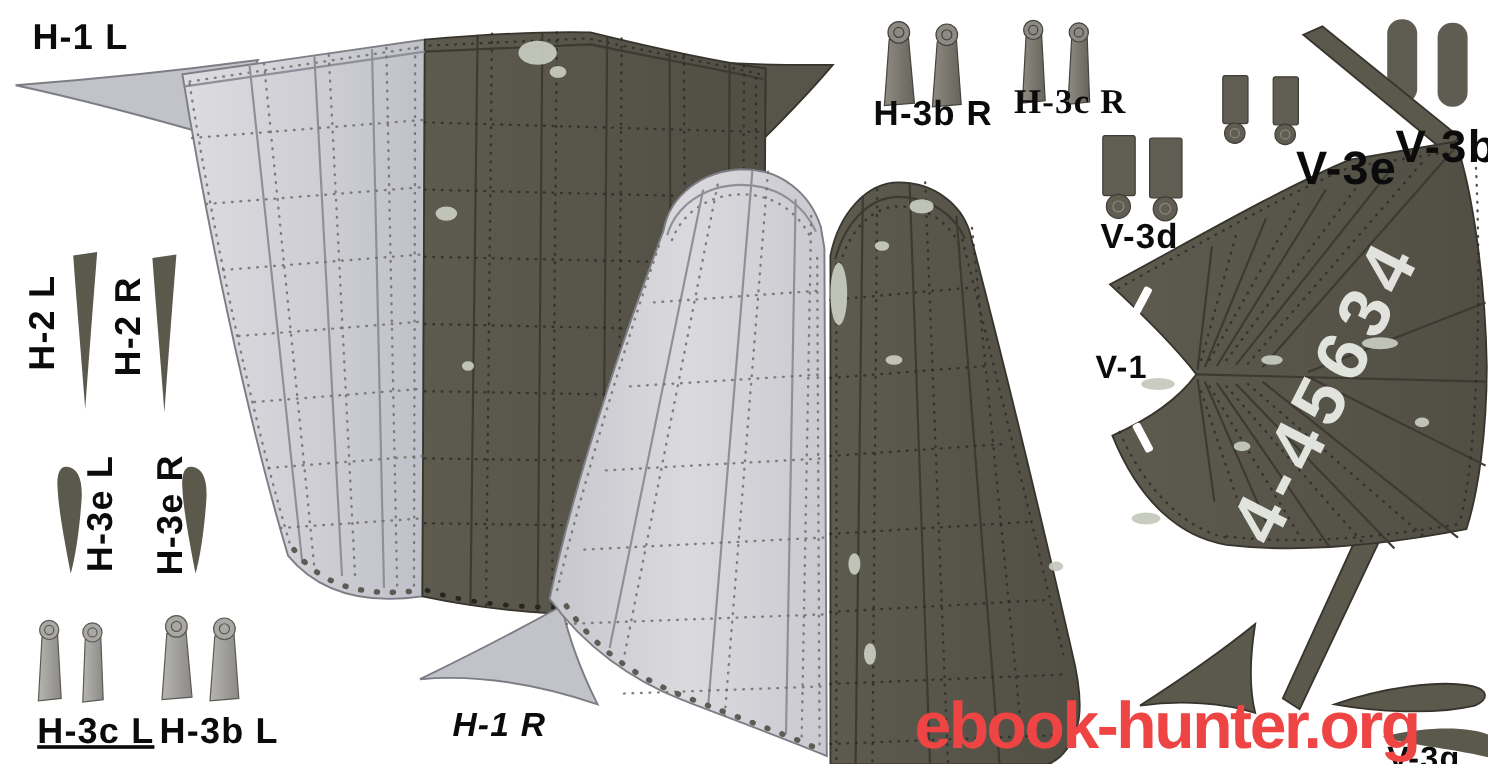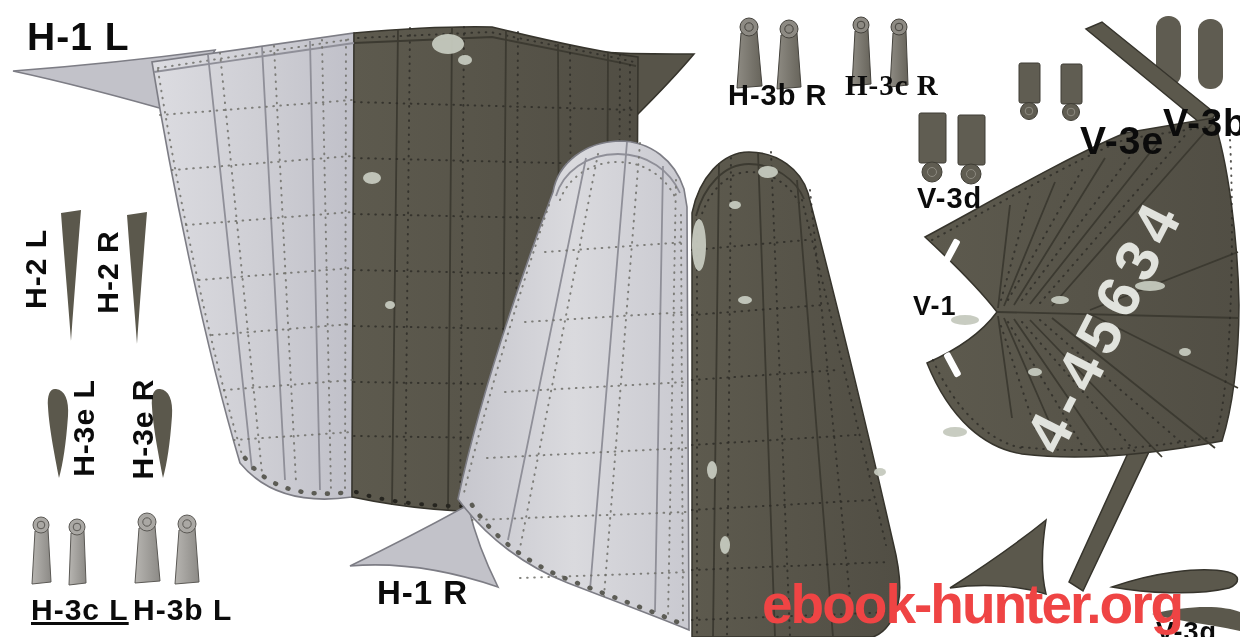--- a/index.html
+++ b/index.html
@@ -215,22 +215,22 @@
 
   <g fill="#5b584c">
     <path class="outD" d="M 1046 520 C 1014 546 978 570 950 588 C 985 583 1020 586 1046 594 C 1040 570 1042 545 1046 520 Z"></path>
     <path class="outD" d="M 1112 587 C 1152 573 1200 566 1228 572 C 1240 575 1241 583 1229 588 C 1195 596 1145 593 1112 587 Z"></path>
     <path d="M 1152 614 C 1192 604 1226 606 1240 612 L 1240 631 C 1205 623 1174 621 1152 614 Z"></path>
   </g>
 </svg>
 
   <div id="stencil">4-45634</div>
 
-  <div class="plabel" style="left:27px;top:17px;font-size:39px;">H-1 L</div>
-  <div class="plabel" style="left:377px;top:576px;font-size:33px;">H-1 R</div>
+  <div class="plabel" style="left:27px;top:17px;font-size:30px;">H-1 L</div>
+  <div class="plabel" style="left:377px;top:590px;font-size:28px;font-style:italic;">H-1 R</div>
 
   <div class="plabel vlabel" style="left:36px;top:269px;">H-2 L</div>
   <div class="plabel vlabel" style="left:108px;top:272px;">H-2 R</div>
   <div class="plabel vlabel" style="left:84px;top:428px;">H-3e L</div>
   <div class="plabel vlabel" style="left:143px;top:429px;">H-3e R</div>
 
   <div class="plabel" style="left:31px;top:595px;text-decoration:underline;">H-3c L</div>
   <div class="plabel" style="left:133px;top:595px;">H-3b L</div>
 
   <div class="plabel" style="left:728px;top:81px;font-size:29px;">H-3b R</div>

